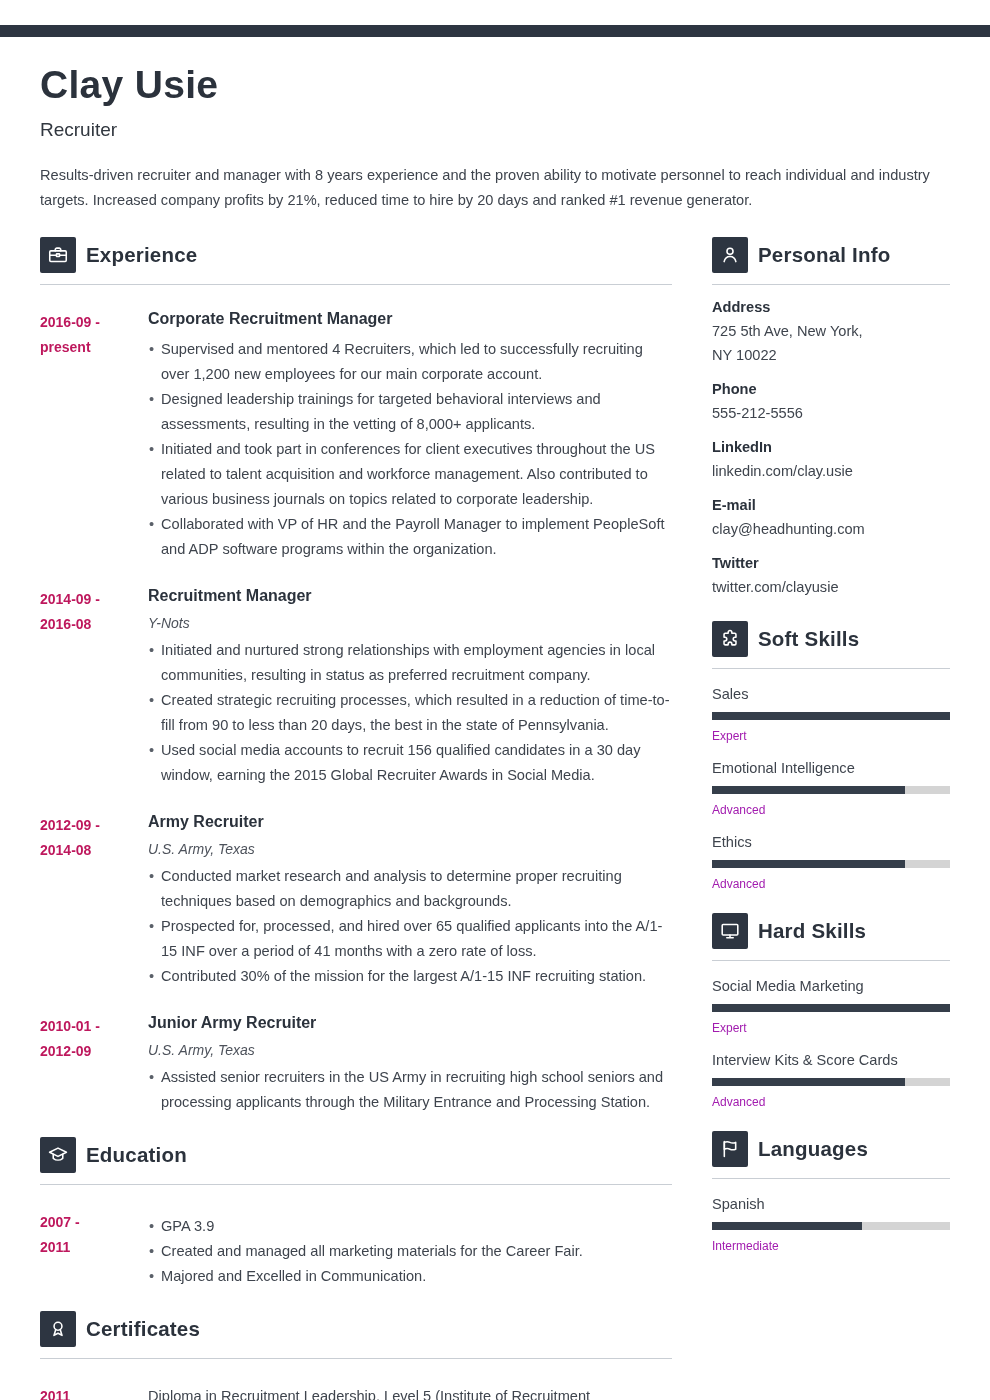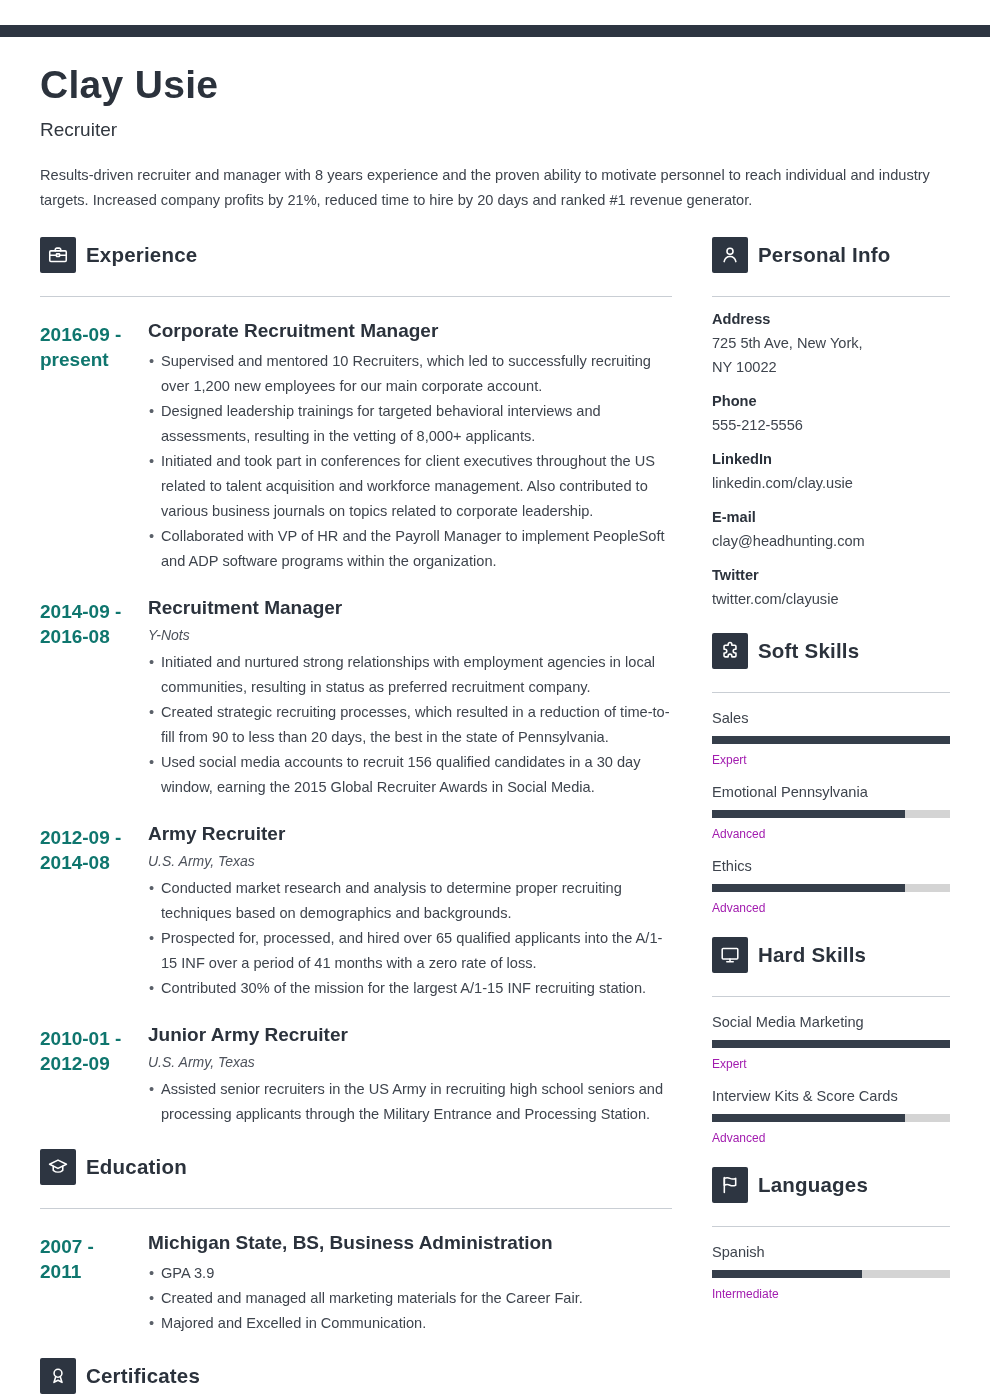--- a/index.html
+++ b/index.html
@@ -13,31 +13,31 @@
   .name { margin-top:26px; font-size:39px; font-weight:bold; color:#2b323c; letter-spacing:.3px; }
   .job-title { margin-top:12px; font-size:19px; color:#31373f; }
   .summary { margin-top:22px; font-size:14.6px; line-height:25px; color:#3e444d; max-width:912px; }
 
   
   .columns { display:flex; gap:40px; margin-top:24px; }
   .main { width:632px; flex:none; }
   .sidebar { width:238px; flex:none; }
 
   
-  .section-head { display:flex; align-items:center; gap:10px; border-bottom:1px solid #c9ced4; padding-bottom:23px; }
+  .section-head { display:flex; align-items:center; gap:10px; border-bottom:1px solid #c9ced4; padding-bottom:11px; }
   .icon-box { width:36px; height:36px; background:#2d3541; border-radius:2px; display:flex; align-items:center; justify-content:center; flex:none; }
   .icon-box svg { display:block; }
   .section-title { font-size:20.5px; font-weight:bold; color:#2b323c; letter-spacing:.2px; }
   .mt-sec { margin-top:22px;text-align:center; }
 
   
   .entry { display:flex; margin-top:22px; }
-  .entry-dates { width:108px; flex:none; font-weight:bold; font-size:19px; color:#0f766e; line-height:25px; white-space:pre-line; padding-top:3px; }
+  .entry-dates { width:108px; flex:none; font-weight:bold; font-size:14px; color:#be185d; line-height:25px; white-space:pre-line; padding-top:3px; }
   .entry-body { flex:1; }
-  .entry-title { font-size:19px; font-weight:bold; color:#2b323c; line-height:23px; }
+  .entry-title { font-size:16px; font-weight:bold; color:#2b323c; line-height:23px; }
   .entry-company { font-style:italic; font-size:14px; color:#4d525b; margin-top:8px; }
   ul.bullets { list-style:none; margin-top:7px; }
   .bullets li { position:relative; padding-left:13px; font-size:14.6px; line-height:25px; color:#3e444d; }
   .bullets li::before { content:"\2022"; position:absolute; left:1px; top:0; color:#5a6069; }
   .entry-text { font-size:14.6px; line-height:25px; color:#3e444d; padding-top:3px; }
 
   
   .info-item { margin-top:14px; }
   .info-label { font-weight:bold; font-size:14.6px; color:#2b323c; }
   .info-value { font-size:14.6px; line-height:24px; color:#3e444d; margin-top:4px; white-space:pre-line; }
@@ -75,21 +75,21 @@
           </div>
           <div class="section-title">Experience</div>
         </div>
 
         <div class="entry">
           <div class="entry-dates">2016-09 -
 present</div>
           <div class="entry-body">
             <div class="entry-title">Corporate Recruitment Manager</div>
             <ul class="bullets">
-              <li>Supervised and mentored 10 Recruiters, which led to successfully recruiting over 1,200 new employees for our main corporate account.</li>
+              <li>Supervised and mentored 4 Recruiters, which led to successfully recruiting over 1,200 new employees for our main corporate account.</li>
               <li>Designed leadership trainings for targeted behavioral interviews and assessments, resulting in the vetting of 8,000+ applicants.</li>
               <li>Initiated and took part in conferences for client executives throughout the US related to talent acquisition and workforce management. Also contributed to various business journals on topics related to corporate leadership.</li>
               <li>Collaborated with VP of HR and the Payroll Manager to implement PeopleSoft and ADP software programs within the organization.</li>
             </ul>
           </div>
         </div>
 
         <div class="entry">
           <div class="entry-dates">2014-09 -
 2016-08</div>
@@ -137,21 +137,20 @@
               <path d="M6.8 11.2v4.4c3 2.6 7.4 2.6 10.4 0v-4.4"></path>
             </svg>
           </div>
           <div class="section-title">Education</div>
         </div>
 
         <div class="entry">
           <div class="entry-dates">2007 -
 2011</div>
           <div class="entry-body">
-            <div class="entry-title">Michigan State, BS, Business Administration</div>
             <ul class="bullets">
               <li>GPA 3.9</li>
               <li>Created and managed all marketing materials for the Career Fair.</li>
               <li>Majored and Excelled in Communication.</li>
             </ul>
           </div>
         </div>
 
         <div class="section-head mt-sec">
           <div class="icon-box">
@@ -216,21 +215,21 @@
         </div>
 
         <div class="skill">
           <div class="skill-name">Sales</div>
           <div class="skill-bar">
               <div class="skill-fill" style="width: 100%;"></div>
             </div>
           <div class="skill-level">Expert</div>
         </div>
         <div class="skill">
-          <div class="skill-name">Emotional Pennsylvania</div>
+          <div class="skill-name">Emotional Intelligence</div>
           <div class="skill-bar">
               <div class="skill-fill" style="width: 81%;"></div>
             </div>
           <div class="skill-level">Advanced</div>
         </div>
         <div class="skill">
           <div class="skill-name">Ethics</div>
           <div class="skill-bar">
               <div class="skill-fill" style="width: 81%;"></div>
             </div>

